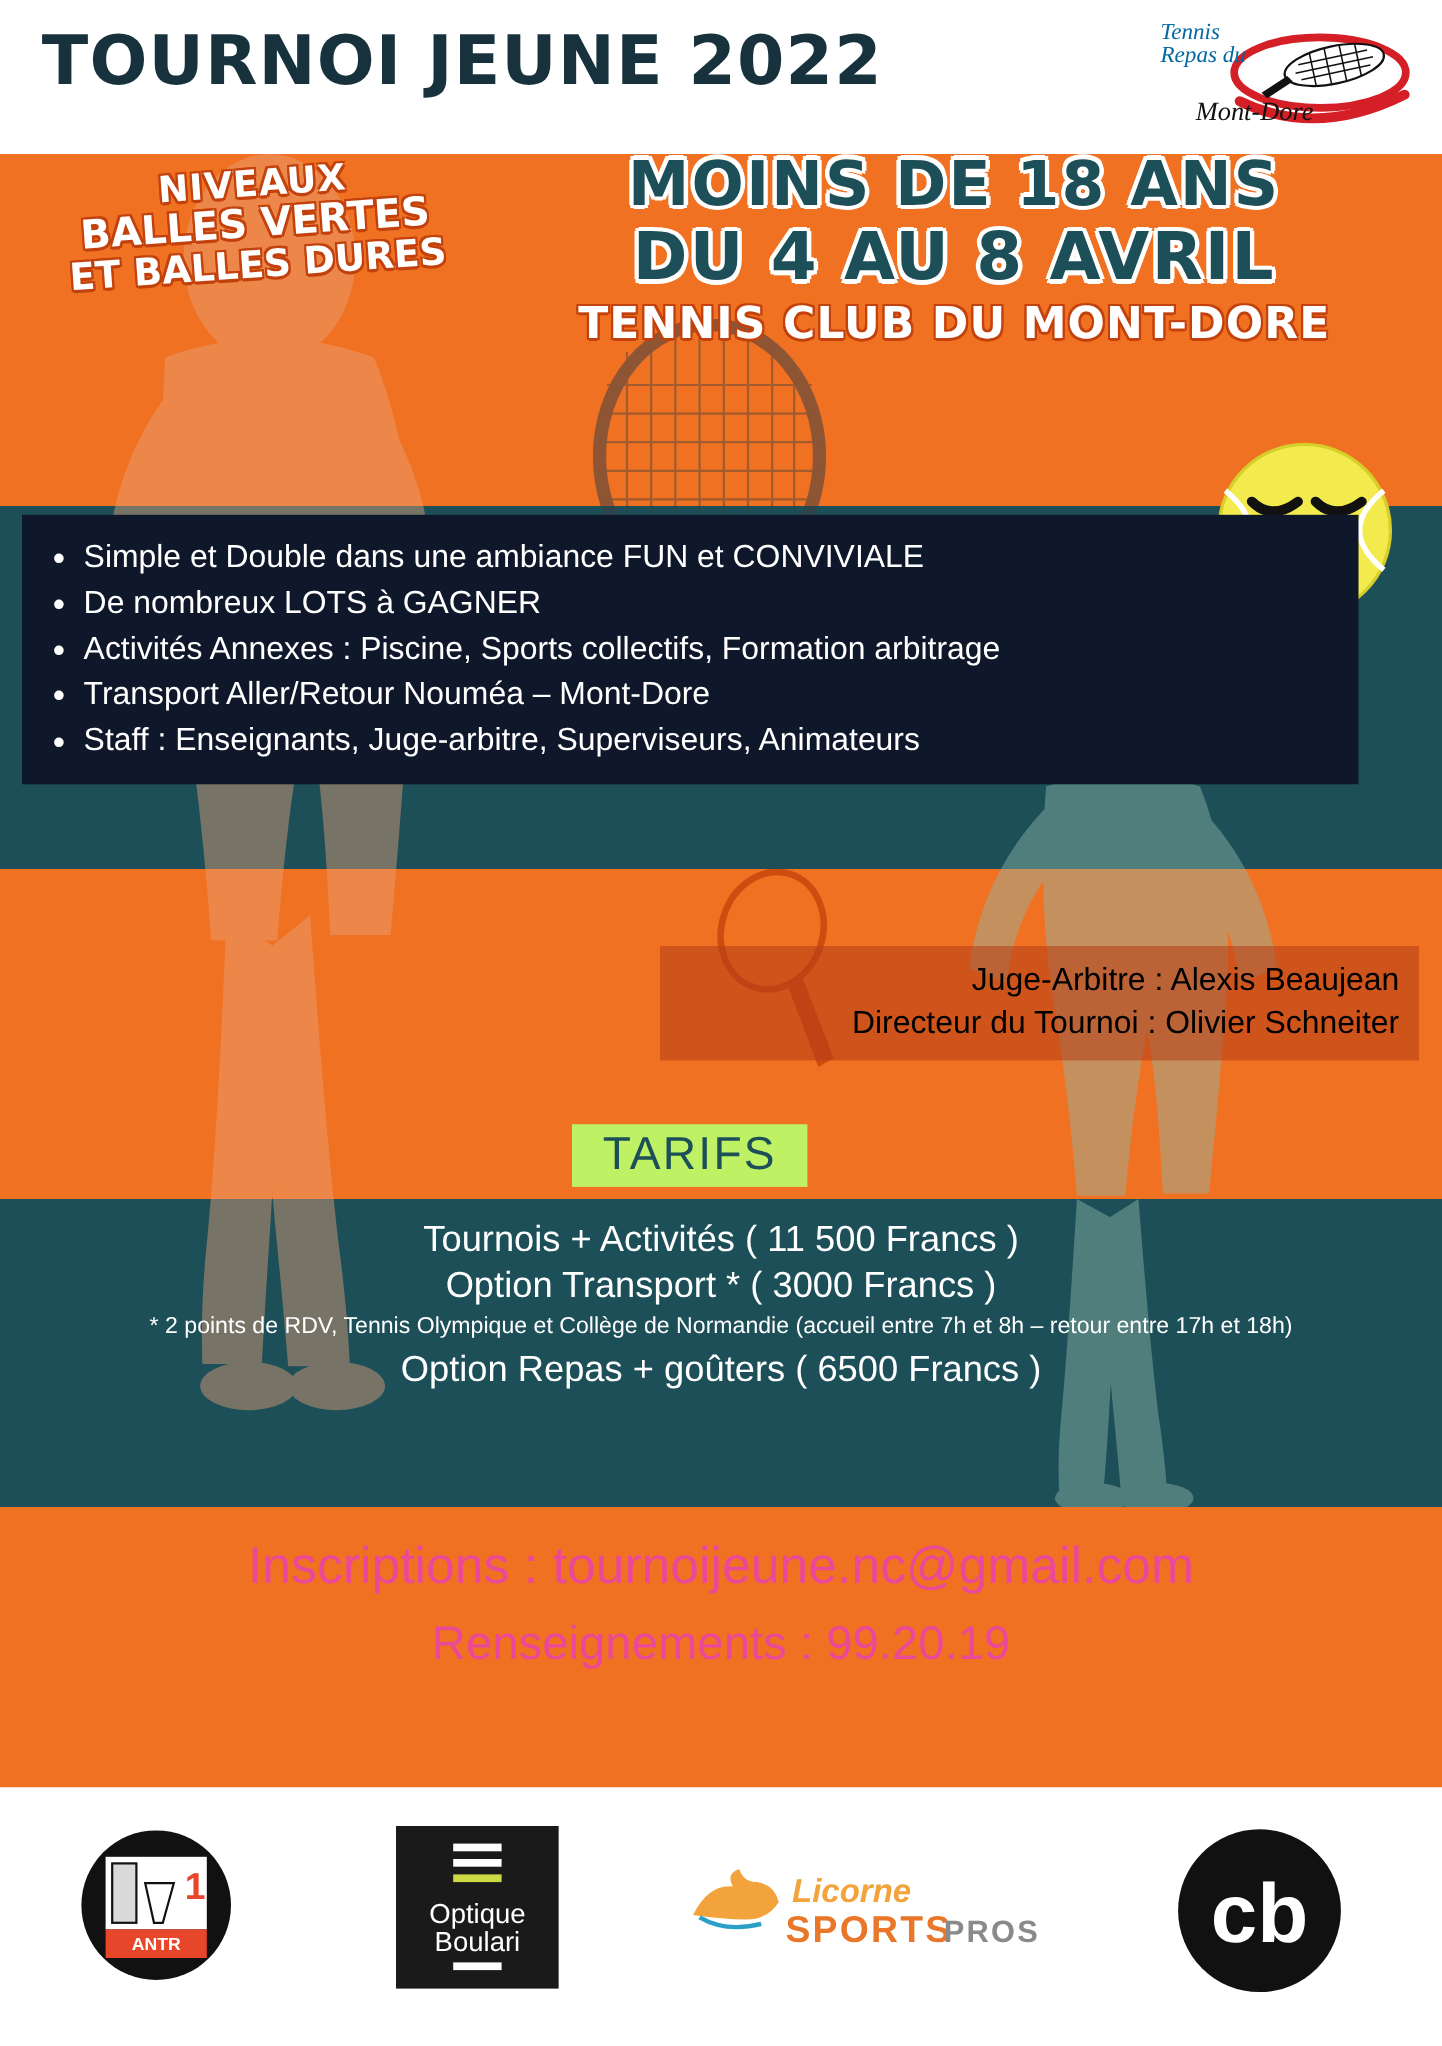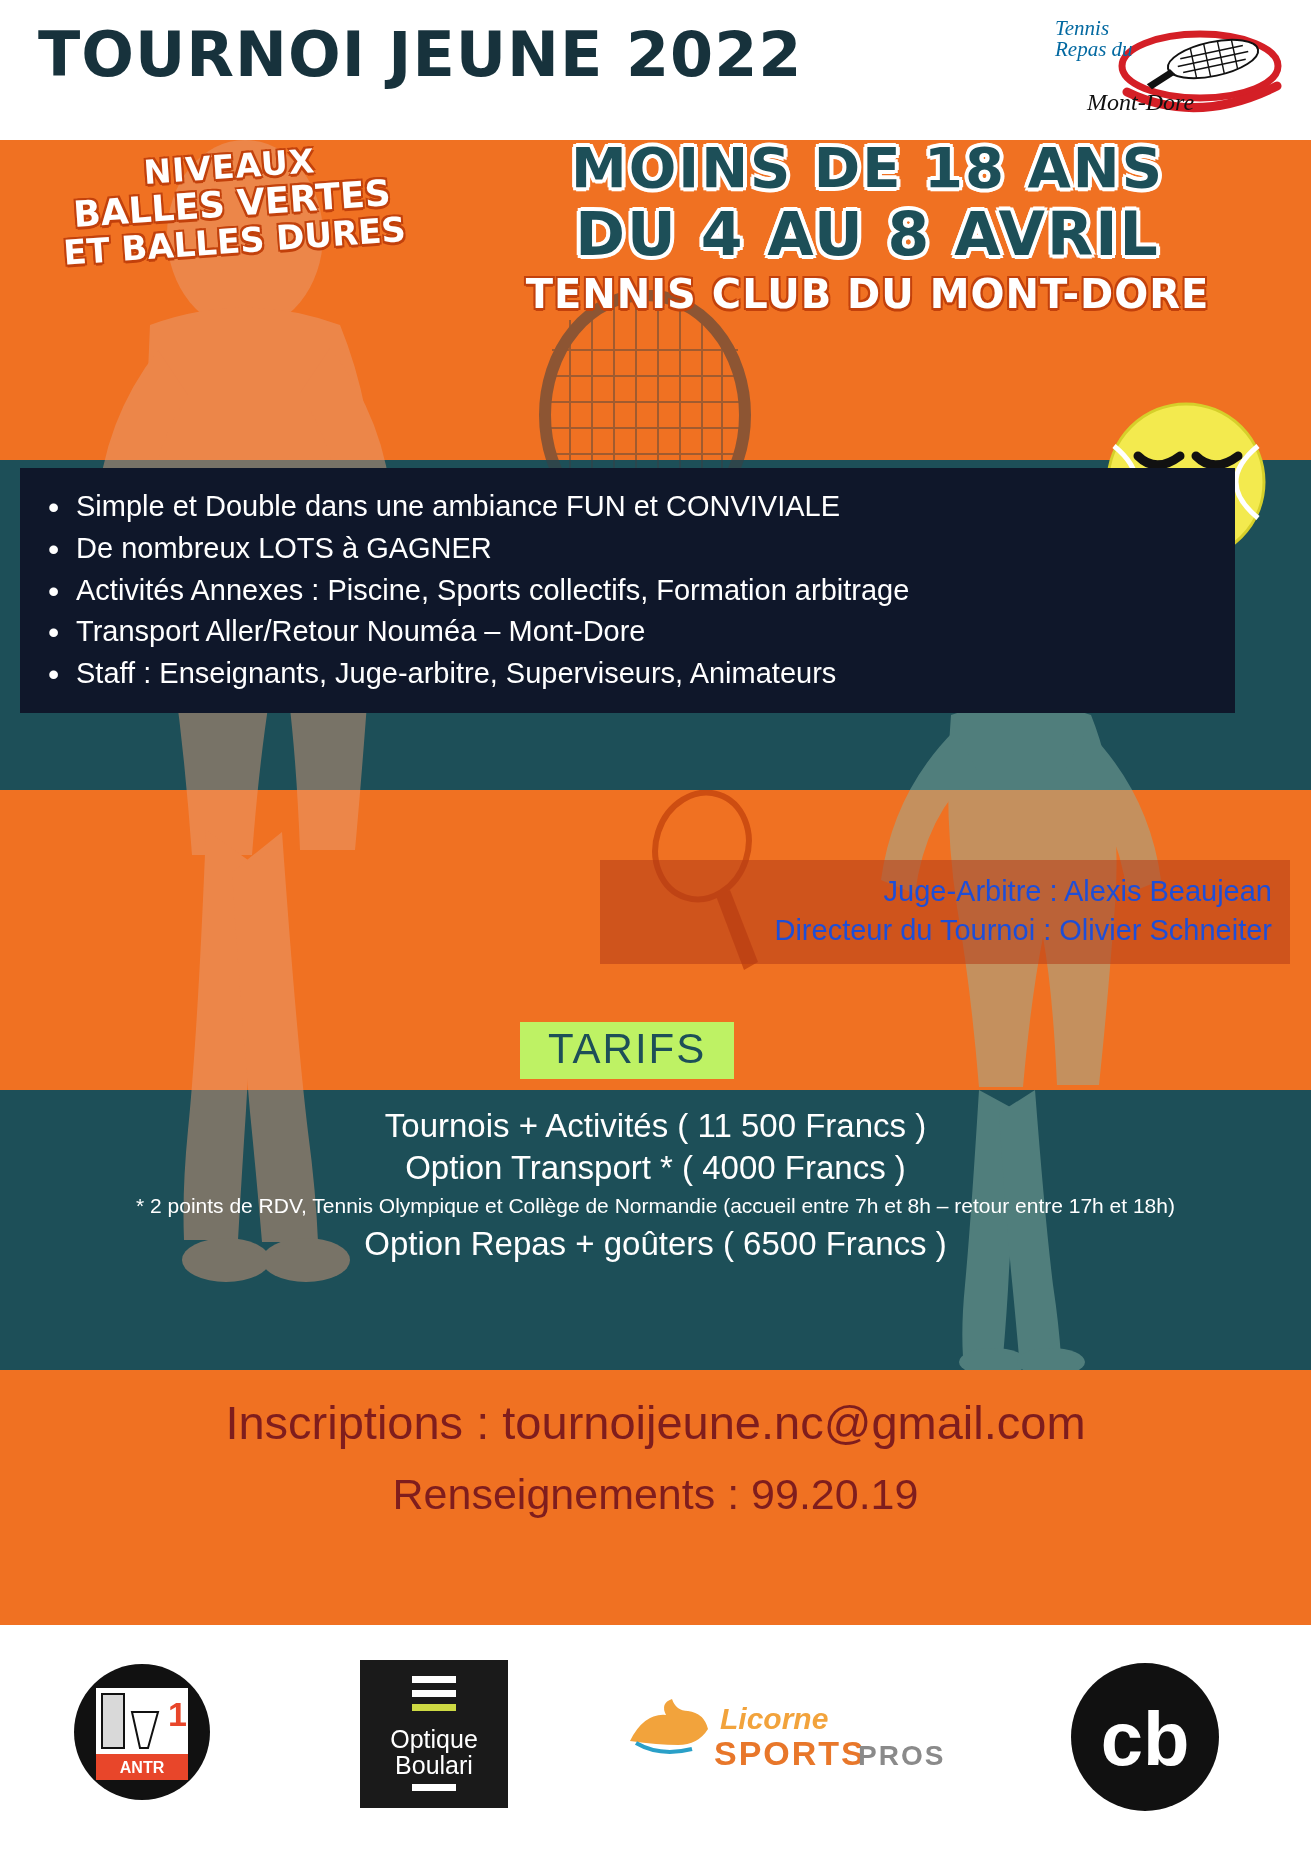--- a/index.html
+++ b/index.html
@@ -121,38 +121,38 @@
   .bullets ul { margin: 0; padding: 0; }
 
   
   .officials {
     position: absolute; left: 600px; top: 860px; width: 690px;
     background: rgba(180,60,24,.55);
     padding: 12px 18px 14px 18px;
     text-align: right;
   }
   .officials div {
-    color: #1d4ed8; font-size: 29px; line-height: 1.35;
+    color: #000000; font-size: 29px; line-height: 1.35;
     white-space: nowrap;
   }
 
   
   .tarifs-title {
     position: absolute; left: 520px; top: 1022px;
     background: #bef264; color: #1d4f58;
     font-size: 42px; font-weight: normal;
     padding: 3px 28px 6px 28px;
     letter-spacing: 2px;
   }
   .tarifs-body { position: absolute; left: 0; top: 1105px; width: 1311px; text-align: center; color: #ffffff; }
   .tarifs-body .t-line { font-size: 33px; line-height: 1.28; }
   .tarifs-body .t-note { font-size: 21px; line-height: 1.6; }
 
   
-  .contact { position: absolute; left: 0; top: 1392px; width: 1311px; text-align: center; color: #7f1d1d; }
+  .contact { position: absolute; left: 0; top: 1392px; width: 1311px; text-align: center; color: #ec4899; }
   .contact .c1 { font-size: 47px; line-height: 1.3; }
   .contact .c2 { font-size: 43px; line-height: 1.35; margin-top: 12px; }
 
   
   .sponsors { position: absolute; left: 0; top: 1640px; width: 1311px; height: 220px; }
   .sp { position: absolute; }
 
   #sp-antr { left: 72px; top: 22px; width: 140px; height: 140px; }
   #sp-optique { left: 360px; top: 20px; width: 148px; height: 148px; }
   #sp-licorne { left: 620px; top: 55px; width: 330px; height: 80px; }
@@ -283,21 +283,21 @@
   </div>
 
   <div class="officials">
     <div>Juge-Arbitre : Alexis Beaujean</div>
     <div>Directeur du Tournoi : Olivier Schneiter</div>
   </div>
 
   <div class="tarifs-title">TARIFS</div>
   <div class="tarifs-body">
     <div class="t-line">Tournois + Activités ( 11 500 Francs )</div>
-    <div class="t-line">Option Transport * ( 4000 Francs )</div>
+    <div class="t-line">Option Transport * ( 3000 Francs )</div>
     <div class="t-note">* 2 points de RDV, Tennis Olympique et Collège de Normandie (accueil entre 7h et 8h – retour entre 17h et 18h)</div>
     <div class="t-line">Option Repas + goûters ( 6500 Francs )</div>
   </div>
 
   <div class="contact">
     <div class="c1">Inscriptions : tournoijeune.nc@gmail.com</div>
     <div class="c2">Renseignements : 99.20.19</div>
   </div>
 
   <div class="sponsors">

